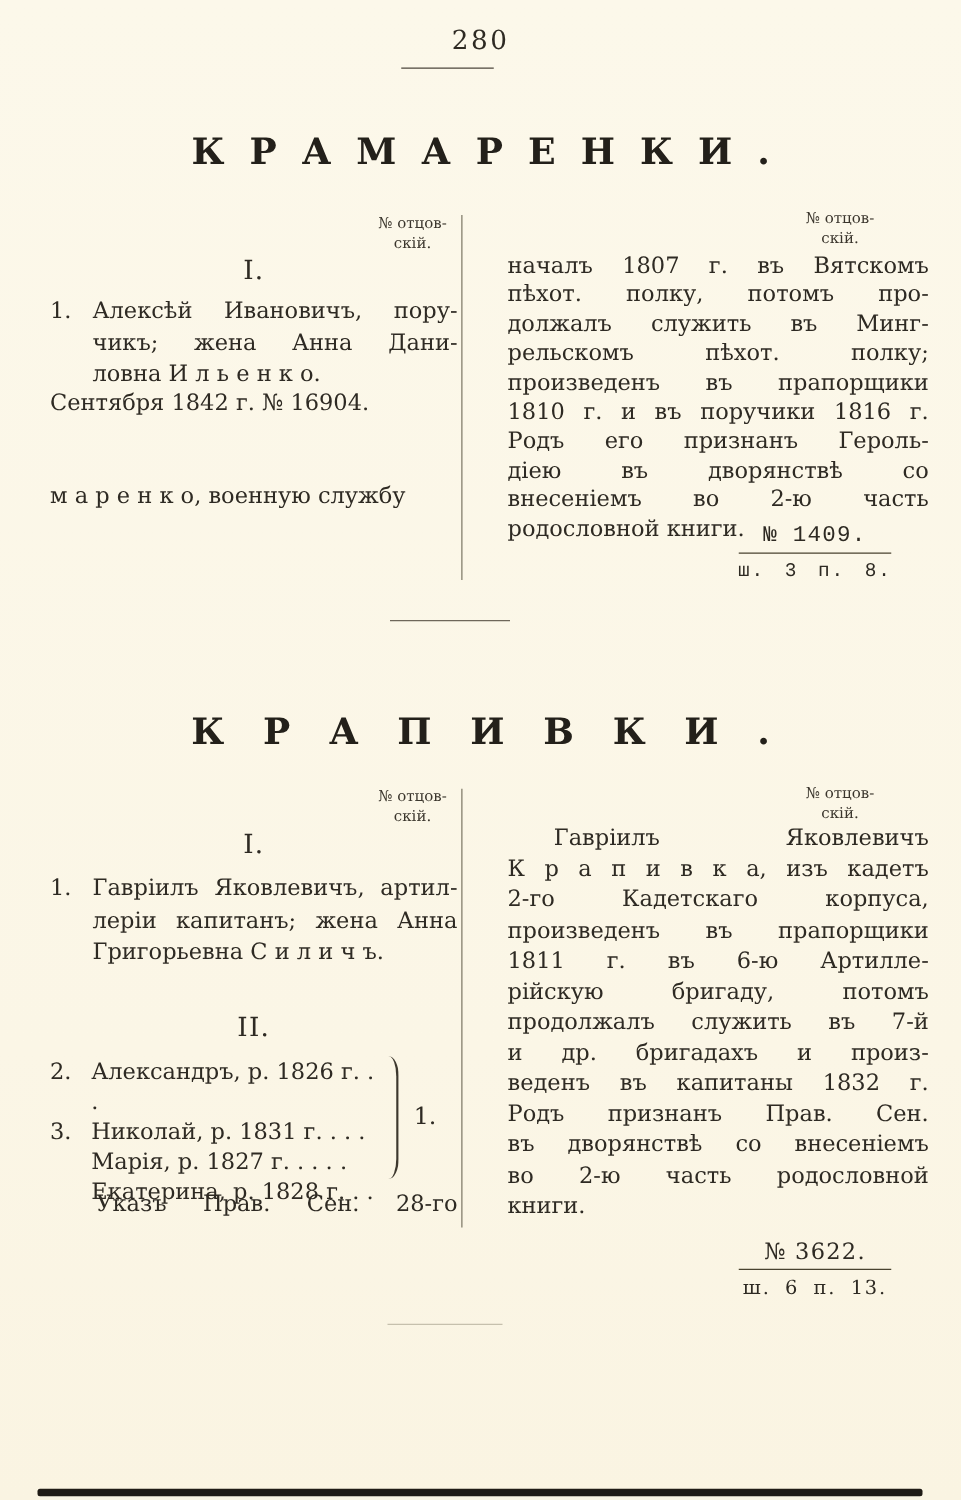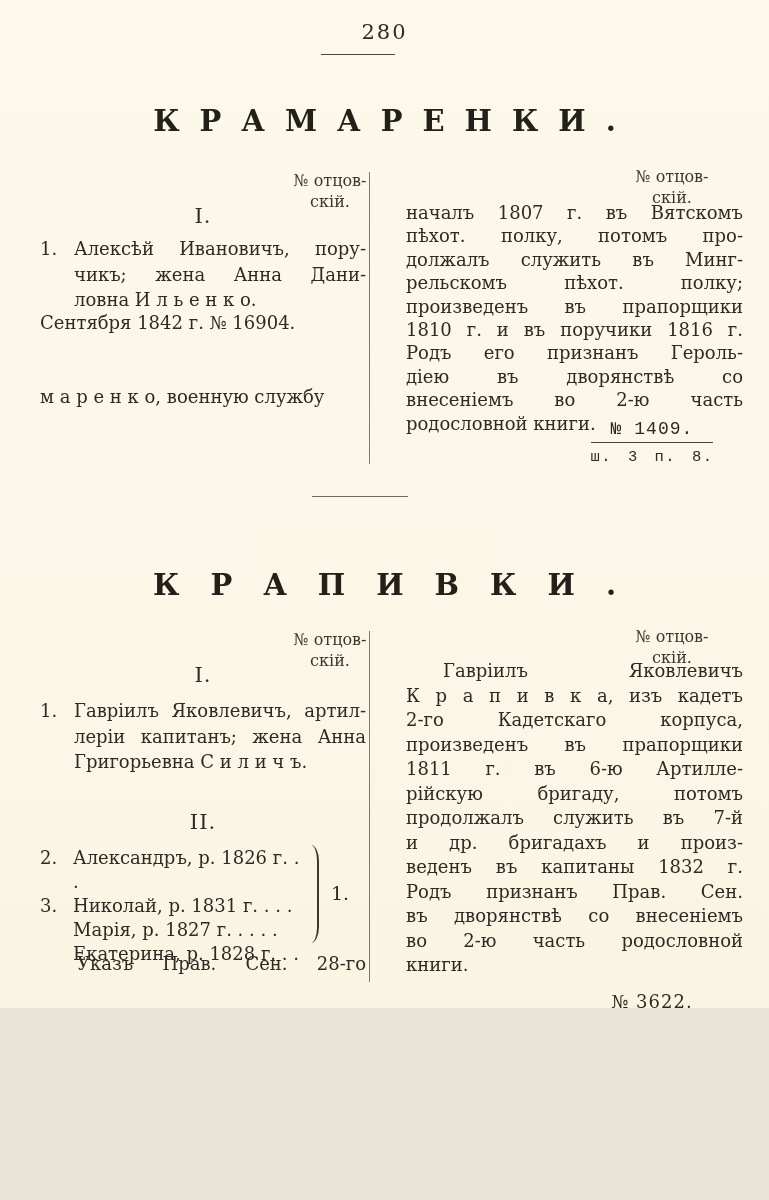--- a/index.html
+++ b/index.html
@@ -1,29 +1,29 @@
 <!DOCTYPE html>
 <html><head>
 <meta charset="utf-8">
 <style>
   html,body{margin:0;padding:0;background:#e8e4d8;}
   .page{
-    position:relative;width:769px;height:1008px;margin:0 auto;overflow:hidden;
+    position:relative;width:769px;height:1200px;margin:0 auto;overflow:hidden;
     background:linear-gradient(180deg,#fcf8ea 0%,#fbf6e6 70%,#faf4e2 100%);
     color:#2e2a23;
     font-family:"DejaVu Serif","Liberation Serif",serif;
     font-size:18px;
   }
   .abs{position:absolute;}
   .pageno{top:20px;left:0;width:100%;text-align:center;font-size:21px;letter-spacing:2px;}
   .pageno-rule{top:54px;left:321px;width:74px;height:0;border-top:1.6px solid #4c463c;}
   .title{margin:0;left:0;width:100%;text-align:center;font-weight:bold;font-size:29px;color:#23201a;}
   .t1{top:104px;letter-spacing:20px;text-indent:20px;}
   .t2{top:568px;letter-spacing:31px;text-indent:31px;}
-  .colhead{width:84px;text-align:center;font-size:16px;line-height:1.3;white-space:pre-line;color:#3a352c;}
+  .colhead{width:84px;text-align:center;font-size:12px;line-height:1.3;white-space:pre-line;color:#3a352c;}
   .vrule{width:0;border-left:1.3px solid #55503f;opacity:.75;}
   .roman{left:40px;width:326px;text-align:center;font-size:21px;letter-spacing:1px;}
   .ml{white-space:pre-line;text-align:justify;text-align-last:justify;}
   .lastline{white-space:pre-line;}
   .ind .ml{text-indent:37px;}
   .entry{display:flex;}
   .enum{width:34px;flex:none;}
   .etext{flex:1;}
   .body1{line-height:25.5px;}
   .ukaz{line-height:26px;}

